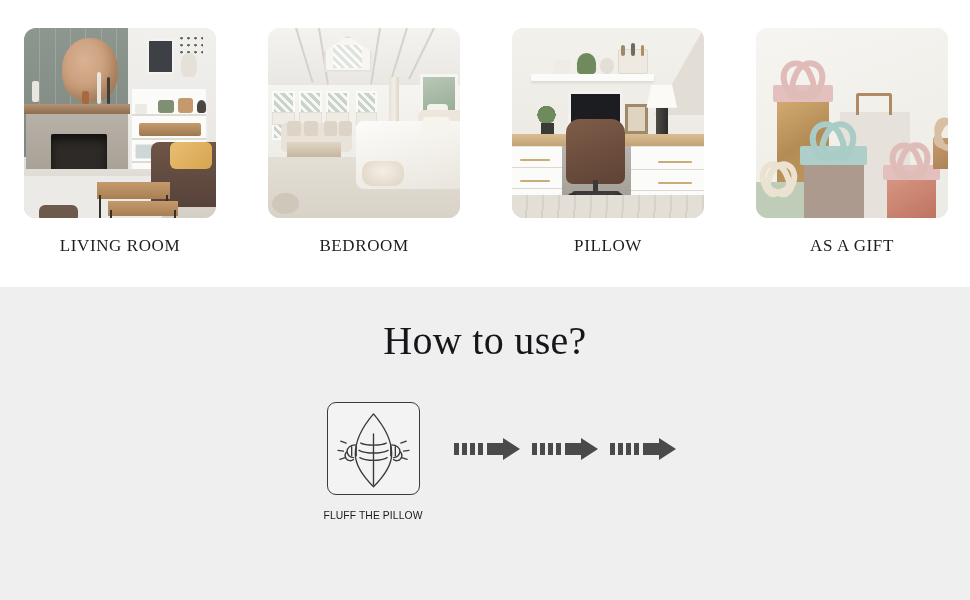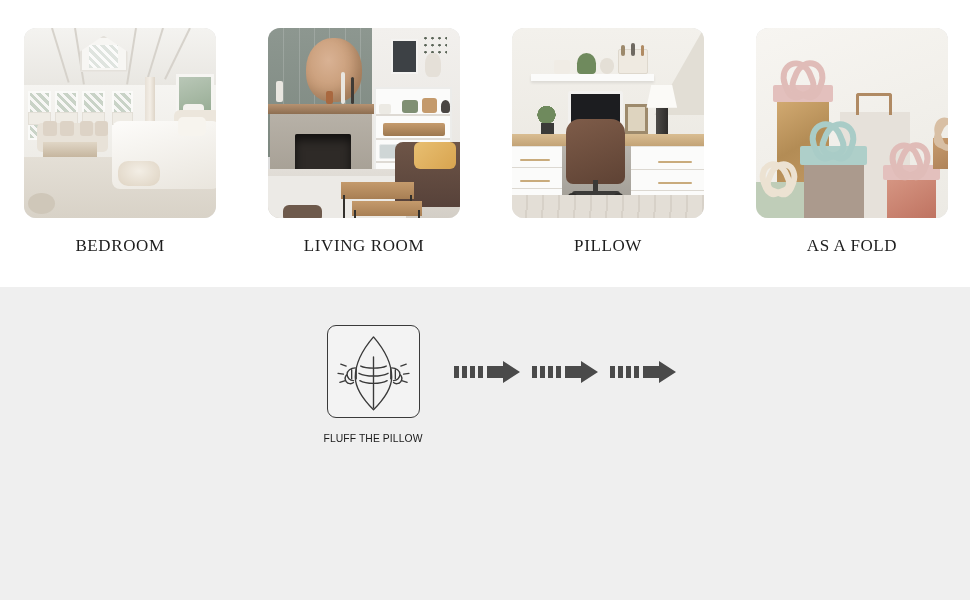--- a/index.html
+++ b/index.html
@@ -197,60 +197,20 @@
   .arrow svg { display:block; }
   .ico { position:absolute; inset:0; }
 </style>
 </head>
 <body>
 
 <div class="page">
 
   <section class="usecases">
     <div class="usecase-row">
-
-      <div class="usecase">
-        <div class="uc-card">
-          <div class="sc">
-            <div class="bd-wall"></div>
-            <div class="bd-ceil"></div>
-            <div class="bd-beam" style="left:14%;transform:rotate(-17deg)"></div>
-            <div class="bd-beam" style="left:26%;transform:rotate(-9deg)"></div>
-            <div class="bd-beam" style="left:58%;transform:rotate(9deg)"></div>
-            <div class="bd-beam" style="left:72%;transform:rotate(17deg)"></div>
-            <div class="bd-beam" style="left:86%;transform:rotate(26deg)"></div>
-            <div class="bd-gable"></div>
-            <div class="bd-gwin"></div>
-            <div class="bd-win" style="left:2%;width:12%"></div>
-            <div class="bd-win" style="left:16%;width:12%"></div>
-            <div class="bd-win" style="left:30%;width:12%"></div>
-            <div class="bd-win" style="left:46%;width:11%"></div>
-            <div class="bd-shade" style="left:2%;width:12%;top:44%"></div>
-            <div class="bd-shade" style="left:16%;width:12%;top:44%"></div>
-            <div class="bd-shade" style="left:30%;width:12%;top:44%"></div>
-            <div class="bd-shade" style="left:46%;width:11%;top:44%"></div>
-            <div class="bd-curtain"></div>
-            <div class="bd-mirror"></div>
-            <div class="bd-lamp"></div>
-            <div class="bd-floor"></div>
-            <div class="bd-sofa"></div>
-            <div class="bd-pil" style="left:10%"></div>
-            <div class="bd-pil" style="left:19%"></div>
-            <div class="bd-pil" style="left:29%"></div>
-            <div class="bd-pil" style="left:37%"></div>
-            <div class="bd-bench"></div>
-            <div class="bd-head"></div>
-            <div class="bd-bed"></div>
-            <div class="bd-hpil"></div>
-            <div class="bd-bench2"></div>
-            <div class="bd-pouf"></div>
-          </div>
-        </div>
-        <div class="uc-label">BEDROOM</div>
-      </div>
 
       <div class="usecase">
         <div class="uc-card">
           <div class="sc">
             <div class="lr-wall-r"></div>
             <div class="lr-wall-l"></div>
             <div class="lr-plank" style="left:8%"></div>
               <div class="lr-plank" style="left:16%"></div>
             <div class="lr-plank" style="left:24%"></div>
               <div class="lr-plank" style="left:32%"></div>
@@ -290,20 +250,60 @@
             <div class="lr-leg" style="left:78%;bottom:-6%;height:10%"></div>
             <div class="lr-ottoman"></div>
           </div>
         </div>
         <div class="uc-label">LIVING ROOM</div>
       </div>
 
       <div class="usecase">
         <div class="uc-card">
           <div class="sc">
+            <div class="bd-wall"></div>
+            <div class="bd-ceil"></div>
+            <div class="bd-beam" style="left:14%;transform:rotate(-17deg)"></div>
+            <div class="bd-beam" style="left:26%;transform:rotate(-9deg)"></div>
+            <div class="bd-beam" style="left:58%;transform:rotate(9deg)"></div>
+            <div class="bd-beam" style="left:72%;transform:rotate(17deg)"></div>
+            <div class="bd-beam" style="left:86%;transform:rotate(26deg)"></div>
+            <div class="bd-gable"></div>
+            <div class="bd-gwin"></div>
+            <div class="bd-win" style="left:2%;width:12%"></div>
+            <div class="bd-win" style="left:16%;width:12%"></div>
+            <div class="bd-win" style="left:30%;width:12%"></div>
+            <div class="bd-win" style="left:46%;width:11%"></div>
+            <div class="bd-shade" style="left:2%;width:12%;top:44%"></div>
+            <div class="bd-shade" style="left:16%;width:12%;top:44%"></div>
+            <div class="bd-shade" style="left:30%;width:12%;top:44%"></div>
+            <div class="bd-shade" style="left:46%;width:11%;top:44%"></div>
+            <div class="bd-curtain"></div>
+            <div class="bd-mirror"></div>
+            <div class="bd-lamp"></div>
+            <div class="bd-floor"></div>
+            <div class="bd-sofa"></div>
+            <div class="bd-pil" style="left:10%"></div>
+            <div class="bd-pil" style="left:19%"></div>
+            <div class="bd-pil" style="left:29%"></div>
+            <div class="bd-pil" style="left:37%"></div>
+            <div class="bd-bench"></div>
+            <div class="bd-head"></div>
+            <div class="bd-bed"></div>
+            <div class="bd-hpil"></div>
+            <div class="bd-bench2"></div>
+            <div class="bd-pouf"></div>
+          </div>
+        </div>
+        <div class="uc-label">BEDROOM</div>
+      </div>
+
+      <div class="usecase">
+        <div class="uc-card">
+          <div class="sc">
             <div class="of-wall"></div>
             <div class="of-slope"></div>
             <div class="of-sobj" style="position:absolute;left:34%;top:13%;width:10%;height:11%;background:#6f8a5d;border-radius:50% 50% 20% 20%"></div>
             <div class="of-sobj" style="position:absolute;left:22%;top:17%;width:8%;height:7%;background:#f0ece5"></div>
             <div class="of-sobj" style="position:absolute;left:46%;top:16%;width:7%;height:8%;background:#e4dfd6;border-radius:50%"></div>
             <div class="of-sobj" style="position:absolute;left:55%;top:11%;width:16%;height:13%;background:#efeae1;border:1px solid #ded8cd"></div>
             <div class="of-sobj" style="position:absolute;left:57%;top:9%;width:2%;height:6%;background:#9d8a6c"></div>
             <div class="of-sobj" style="position:absolute;left:62%;top:8%;width:2%;height:7%;background:#6f6a62"></div>
             <div class="of-sobj" style="position:absolute;left:67%;top:9%;width:2%;height:6%;background:#b08b63"></div>
             <div class="of-shelf"></div>
@@ -361,27 +361,28 @@
             <div class="gf" style="left:68%;top:79%;width:26%;height:21%;
                  background:linear-gradient(150deg,#d69683,#bf7361);"></div>
             <div class="gf" style="left:66%;top:72%;width:30%;height:8%;background:#e3c0bd;border-radius:2px"></div>
             <div class="gf gf-bow" style="left:70%;top:60%;width:21%;height:13%;color:#e0bcb8"></div>
 
             <div class="gf" style="left:92%;top:58%;width:14%;height:16%;
                  background:linear-gradient(150deg,#c79b6e,#ab7f55);"></div>
             <div class="gf gf-bow" style="left:93%;top:47%;width:13%;height:11%;color:#d8bfa4"></div>
           </div>
         </div>
-        <div class="uc-label">AS A FOLD</div>
+        <div class="uc-label">AS A GIFT</div>
       </div>
 
     </div>
   </section>
 
   <section class="howto">
+    <h1 class="howto-title">How to use?</h1>
 
     <div class="steps">
 
       <div class="step">
         <div class="step-box">
           <svg class="ico" viewBox="0 0 100 100">
             <g fill="none" stroke="#3a3a3a" stroke-width="1.5" stroke-linecap="round" stroke-linejoin="round">
               <path d="M50 12 C38 26 30 42 30 56 C30 70 40 82 50 92 C60 82 70 70 70 56 C70 42 62 26 50 12 Z"></path>
               <path d="M36 44 C42 47 58 47 64 44"></path>
               <path d="M34 52 C42 56 58 56 66 52"></path>

